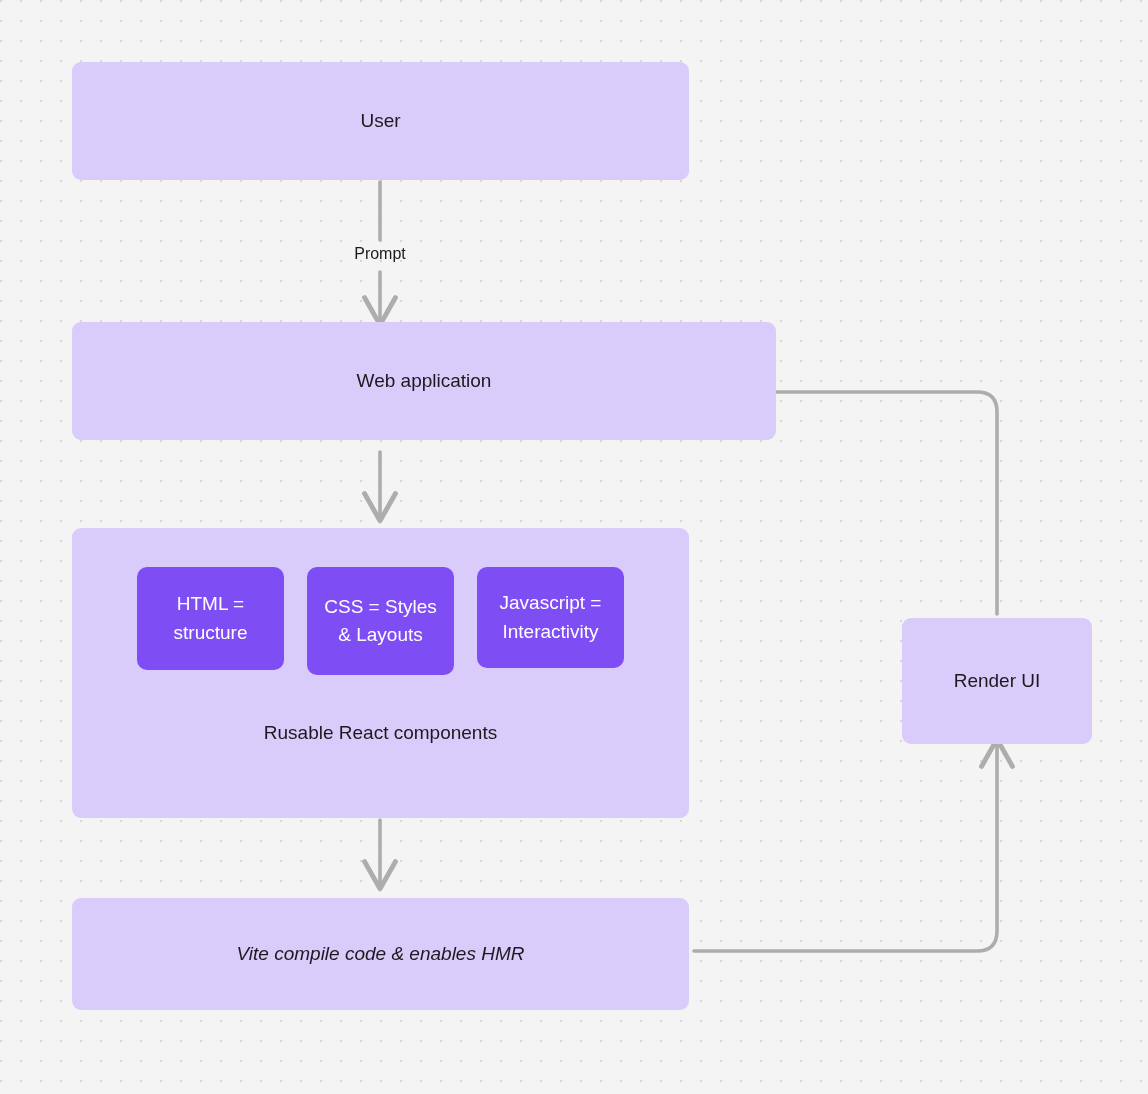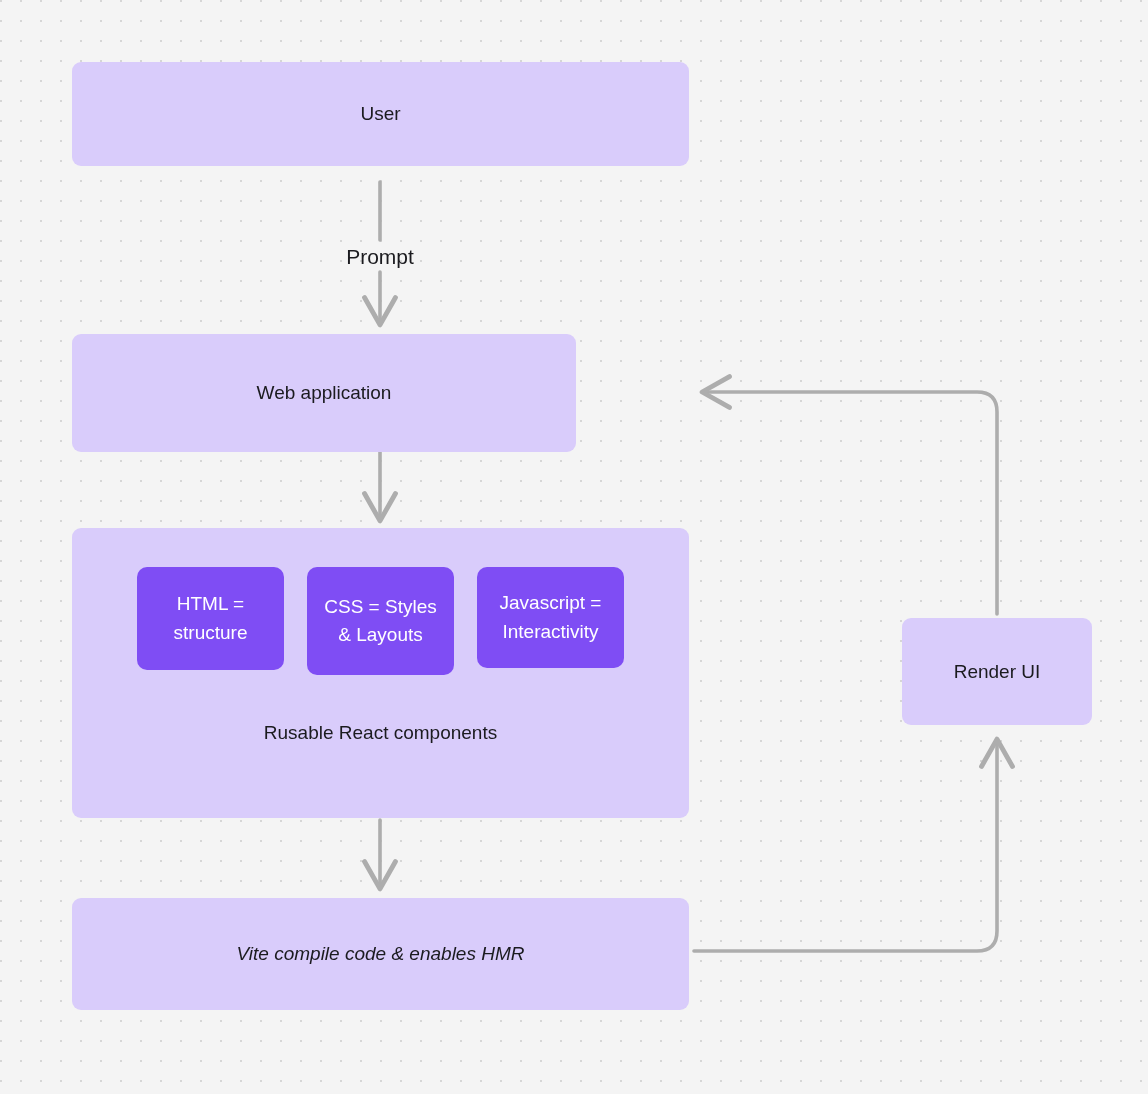--- a/index.html
+++ b/index.html
@@ -61,21 +61,21 @@
     position: absolute;
     left: 0;
     right: 0;
     text-align: center;
     color: #1b1b1f;
     font-size: 19px;
   }
   .edge-label {
     position: absolute;
     color: #1b1b1f;
-    font-size: 21px;
+    font-size: 16px;
     background: transparent;
     white-space: nowrap;
     text-align: center;
   }
 </style>
 </head>
 <body>
 
 <div id="canvas">
 
@@ -104,29 +104,29 @@
 
     <g>
       <path d="M694,951 L977,951 Q997,951 997,931 L997,742" fill="none" stroke="#adadad" stroke-width="3.6" stroke-linecap="round" stroke-linejoin="round" marker-end="url(#arrowhead)"></path>
     </g>
 
     <g>
       <path d="M997,614 L997,412 Q997,392 977,392 L705,392" fill="none" stroke="#adadad" stroke-width="3.6" stroke-linecap="round" stroke-linejoin="round" marker-end="url(#arrowhead)"></path>
     </g>
   </svg>
 
-  <div class="node" style="left:72px; top:62px; width:617px; height:104px;">
+  <div class="node" style="left:72px; top:62px; width:617px; height:118px;">
     <span>User</span>
   </div>
 
   <div class="edge-label" style="left:300px; top:245px; width:160px;">
     <span>Prompt</span>
   </div>
 
-  <div class="node" style="left:72px; top:334px; width:504px; height:118px;">
+  <div class="node" style="left:72px; top:322px; width:704px; height:118px;">
     <span>Web application</span>
   </div>
 
   <div class="node group" style="left:72px; top:528px; width:617px; height:290px;">
 
     <div class="chip" style="left:65px; top:39px; width:147px; height:103px;">
       <span>HTML =
 structure</span>
     </div>
 
@@ -142,17 +142,17 @@
 
     <div class="group-caption" style="top:192px;">
       <span>Rusable React components</span>
     </div>
   </div>
 
   <div class="node" style="left:72px; top:898px; width:617px; height:112px;font-style:italic;">
     <span>Vite compile code &amp; enables HMR</span>
   </div>
 
-  <div class="node" style="left:902px; top:618px; width:190px; height:107px;">
+  <div class="node" style="left:902px; top:618px; width:190px; height:126px;">
     <span>Render UI</span>
   </div>
 
 </div>
 
 </body></html>

